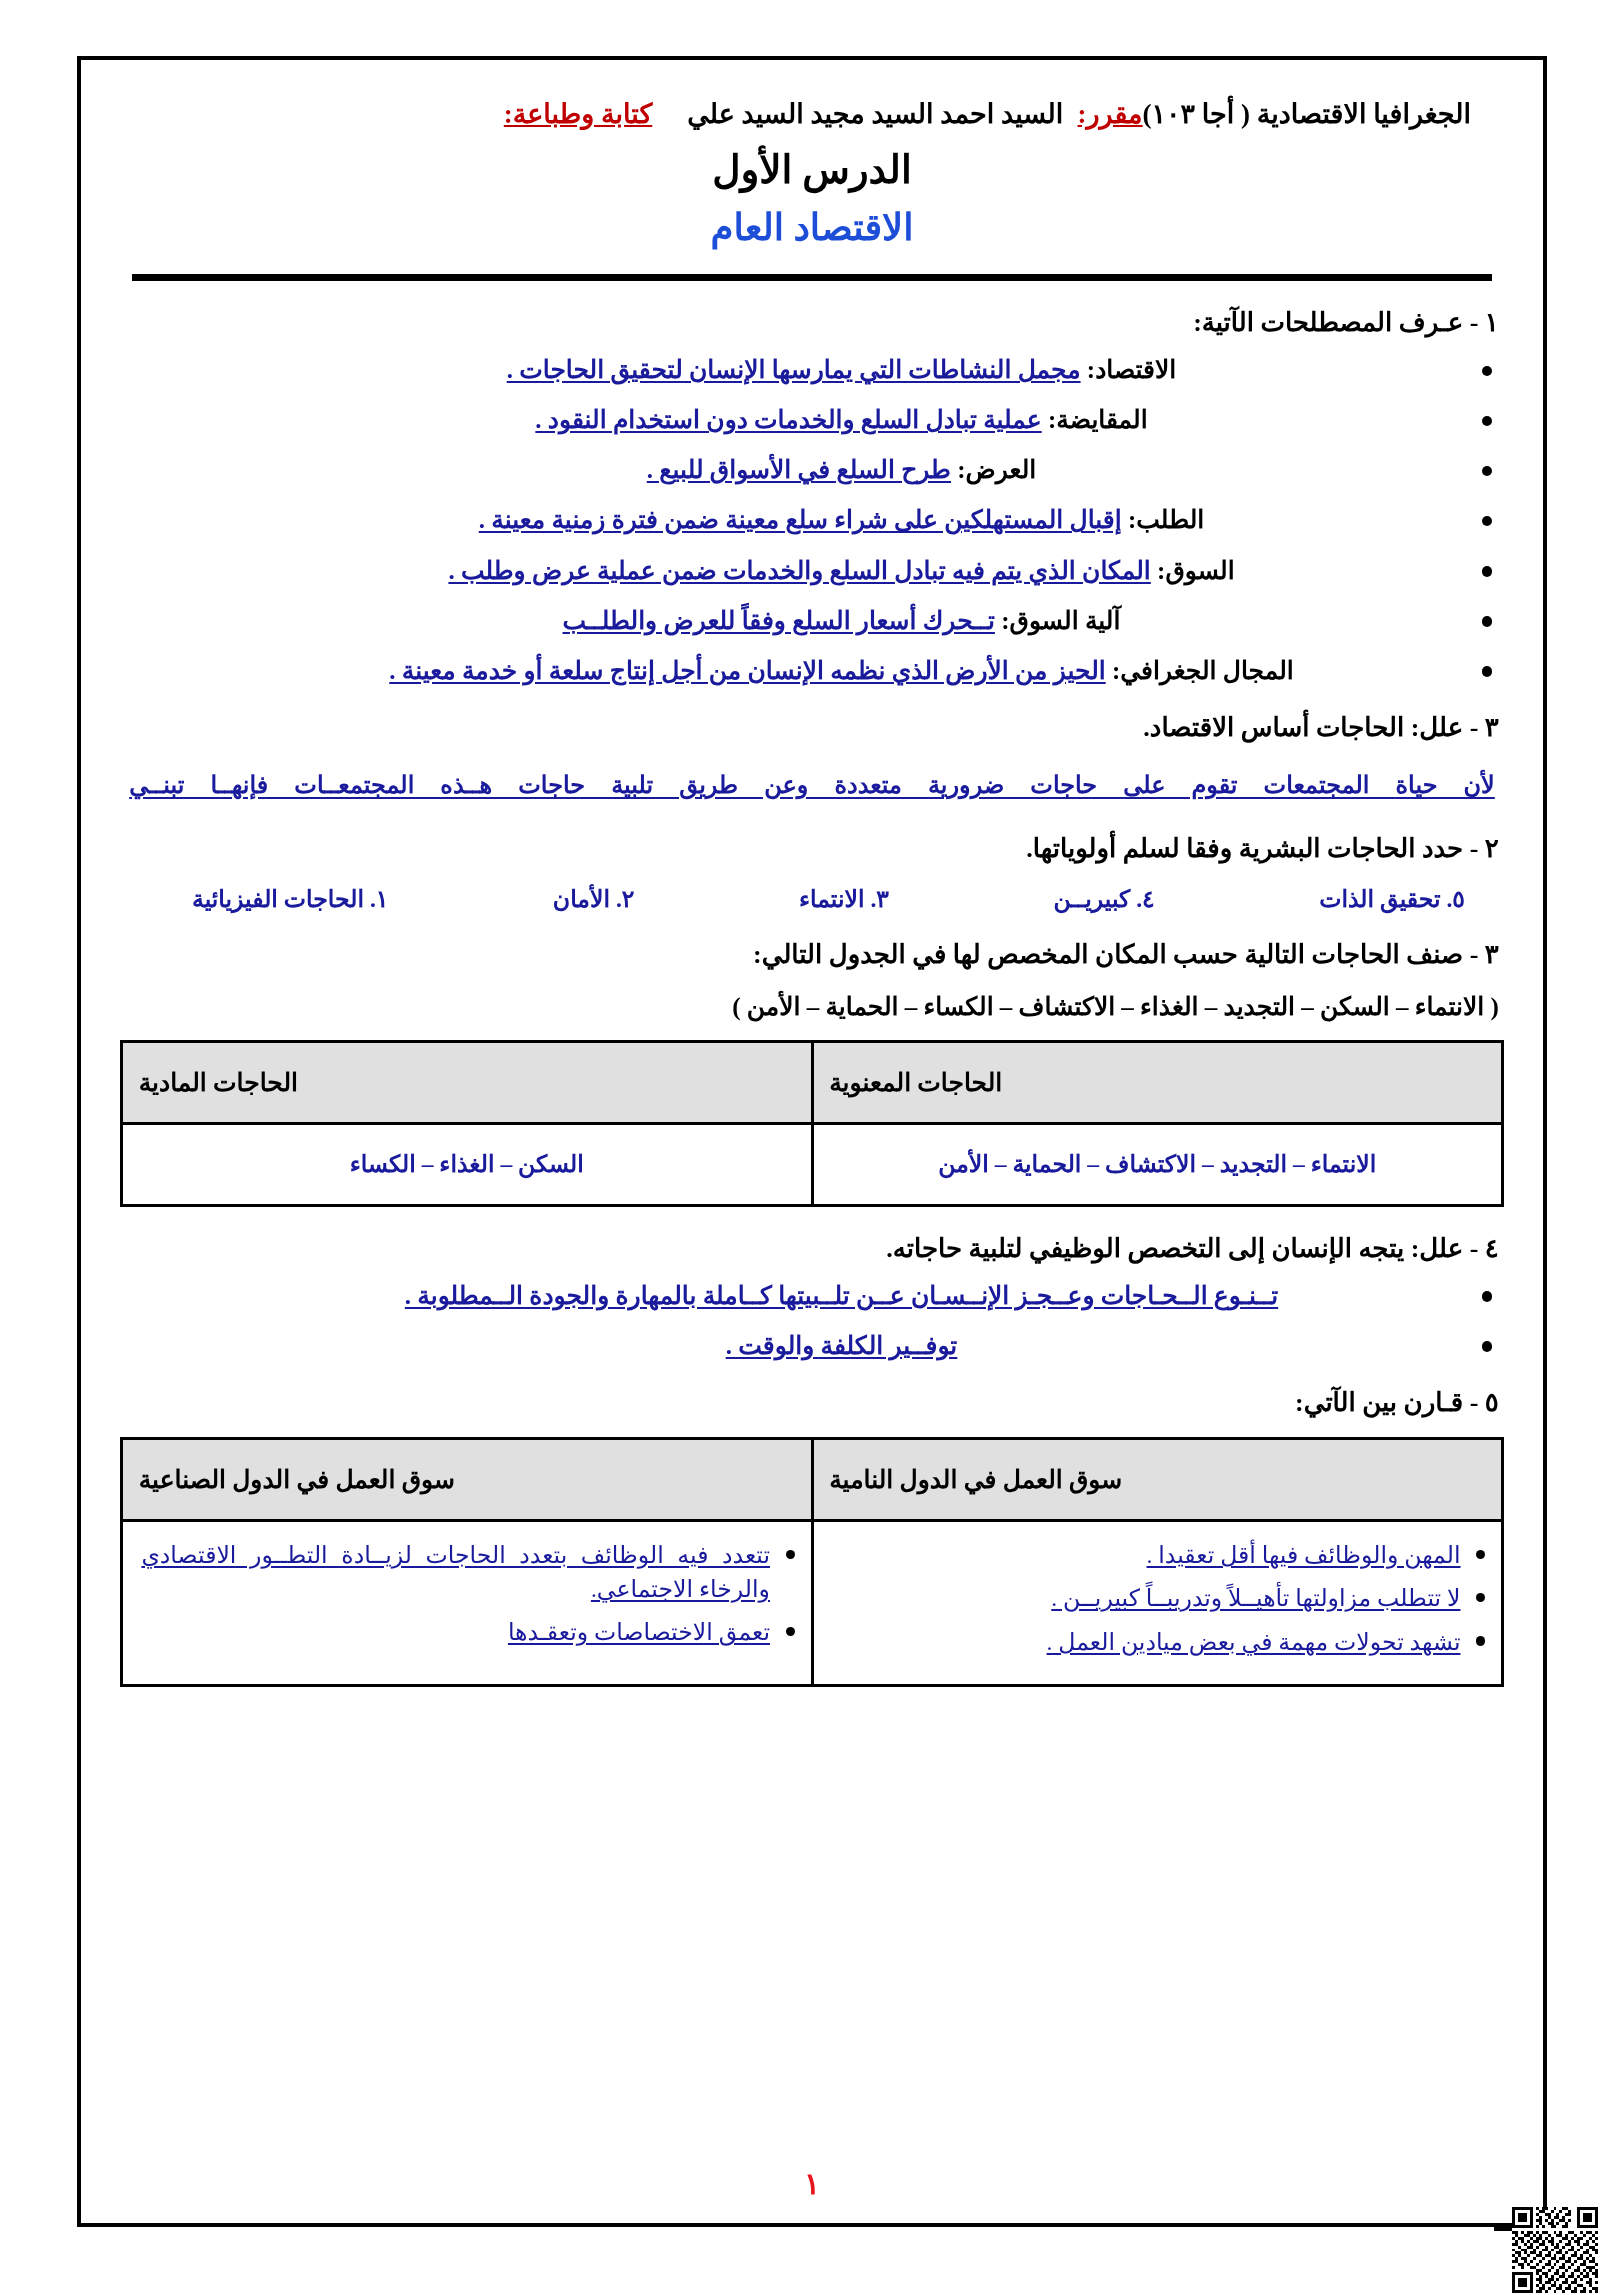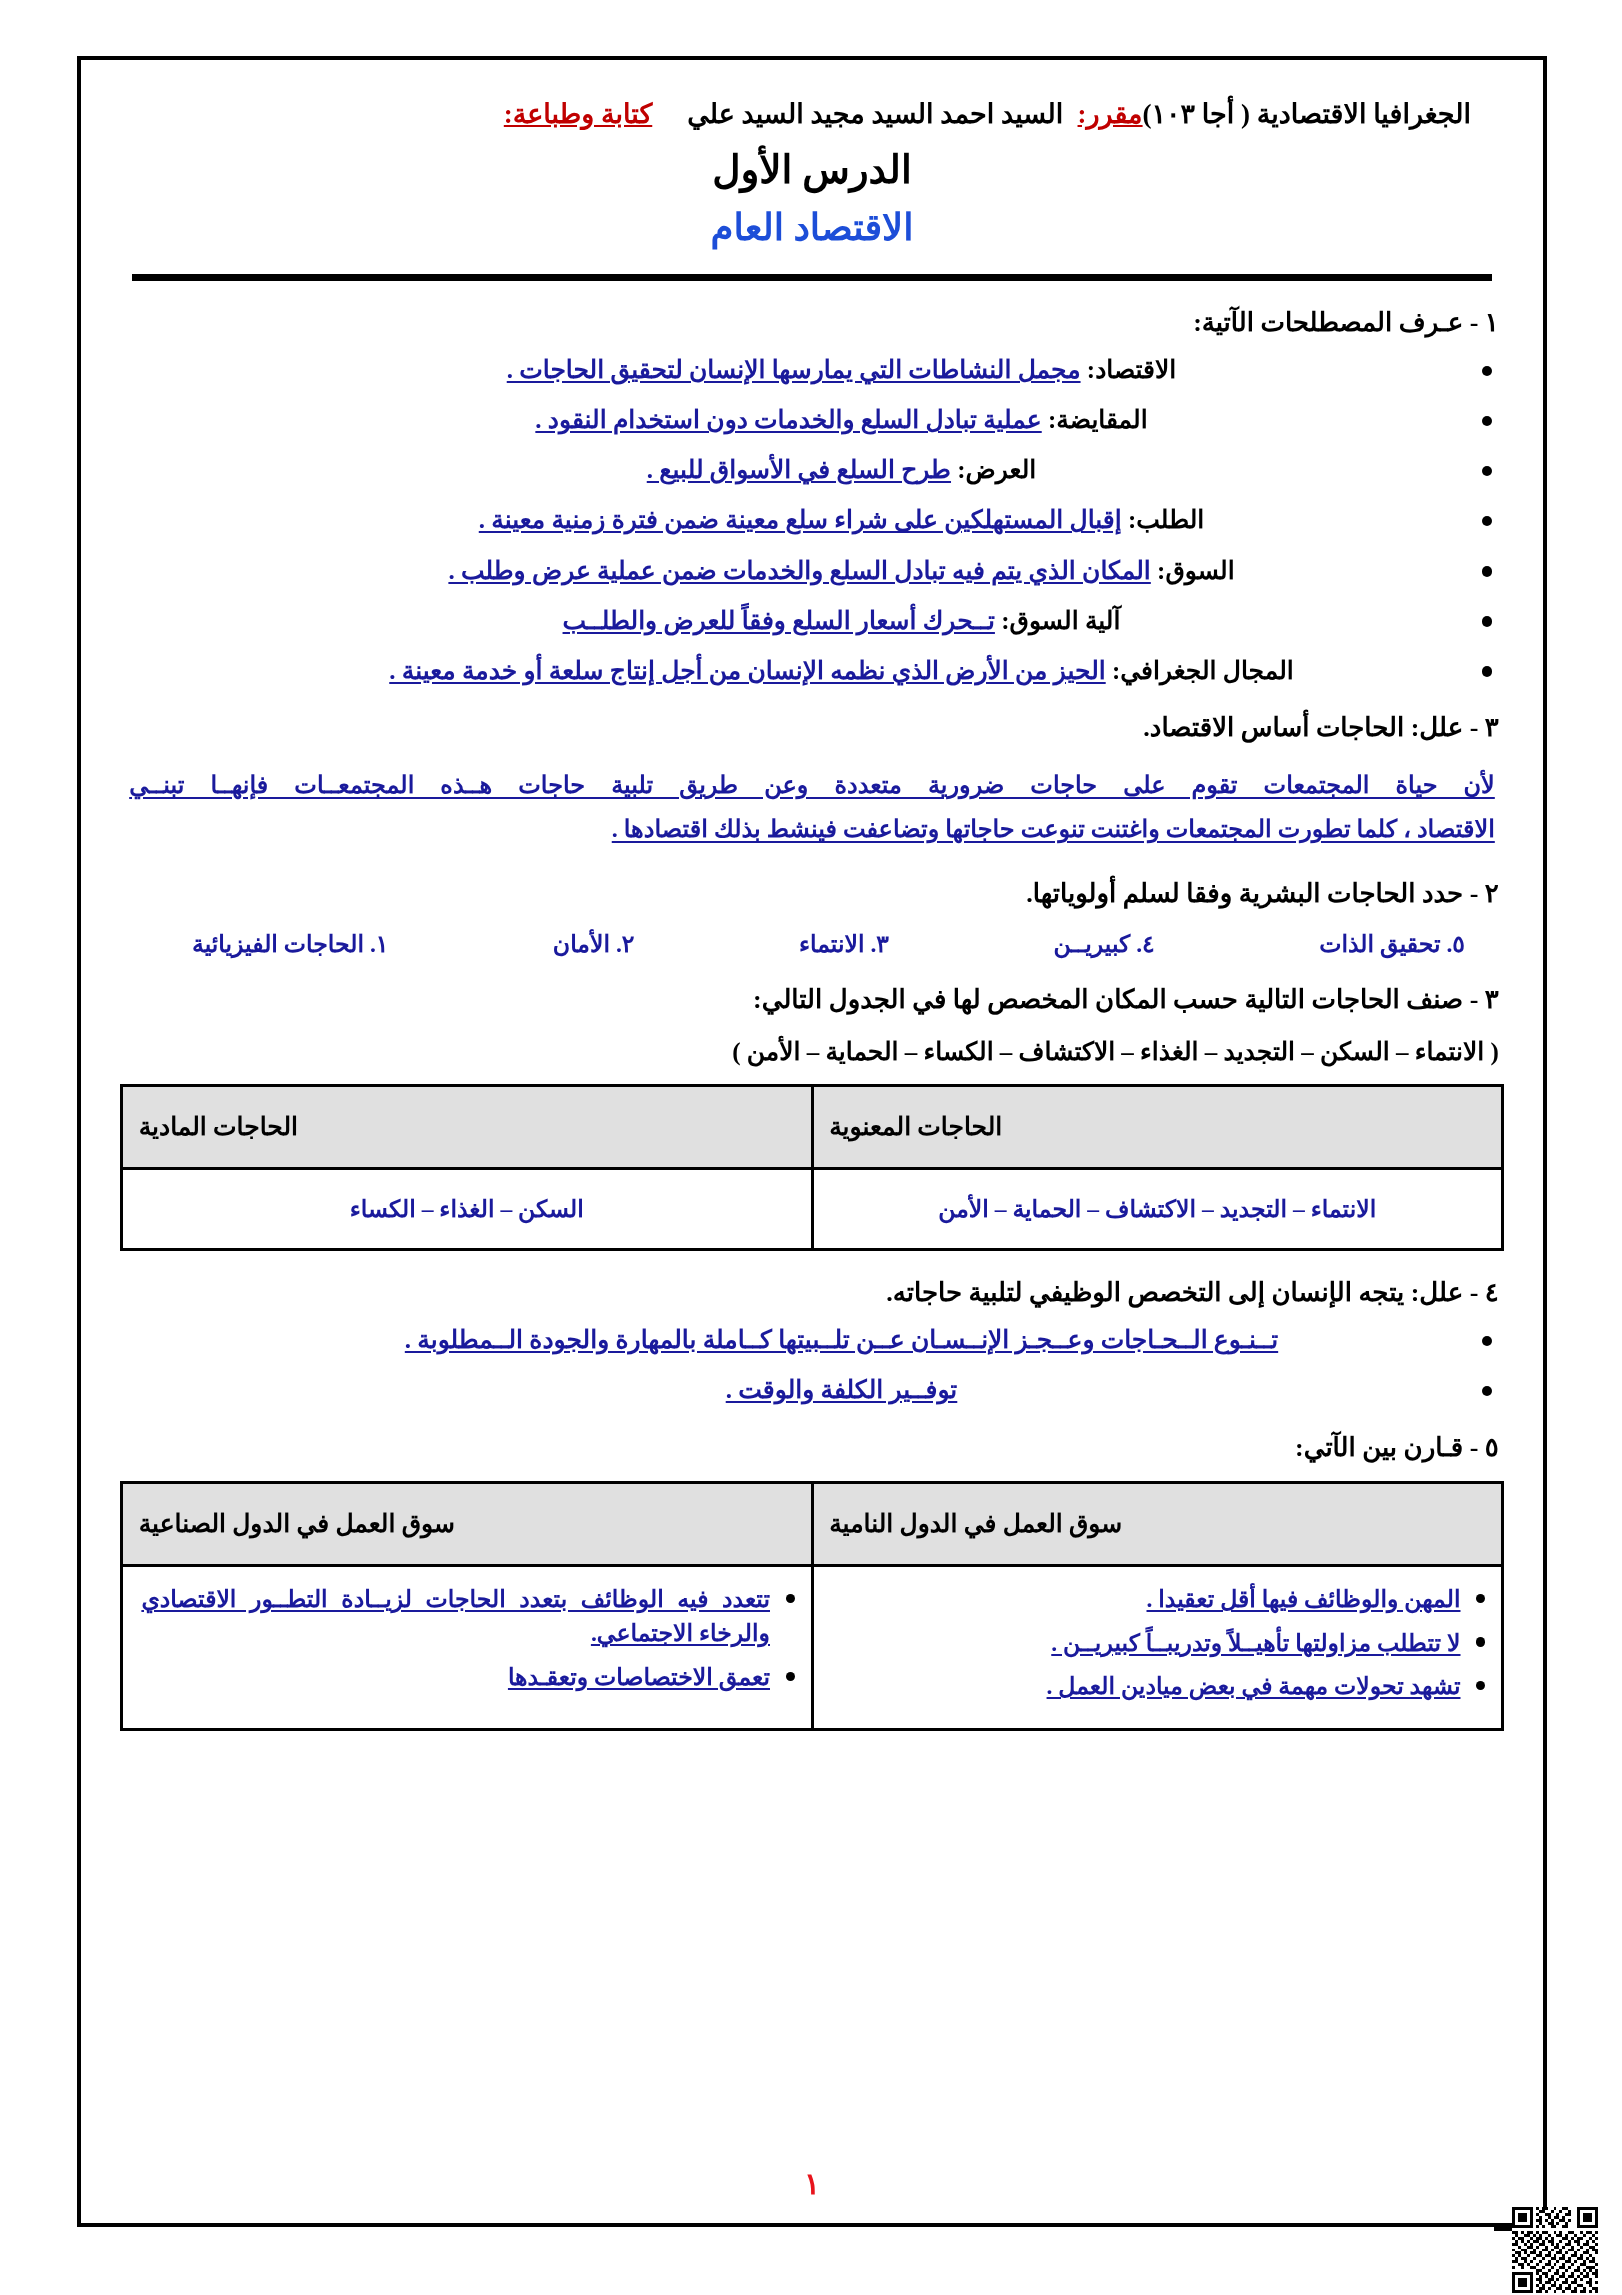--- a/index.html
+++ b/index.html
@@ -206,21 +206,21 @@
     padding: 15.7px 10.5px 15.7px 10.5px;
   }
   table.doc-table ul.cell-bullets {
     list-style: none;
     margin: 0;
     padding: 0;
   }
   table.doc-table ul.cell-bullets > li {
     position: relative;
     color: #1a1a9c;
-    font-weight: bold;
+    font-weight: normal;
     font-size: 23.6px;
     line-height: 1.45;
     padding: 0 30px 0 7.9px;
     margin-bottom: 9.2px;
     text-decoration: underline;
     text-underline-offset: 3.3px;
     text-align: justify;
   }
   table.doc-table ul.cell-bullets > li.plain {
     text-align: right;
@@ -310,21 +310,20 @@
       </li>
       <li>
         <span class="term">المجال الجغرافي:</span>
         <span class="def">الحيز من الأرض الذي نظمه الإنسان من أجل إنتاج سلعة أو خدمة معينة .</span>
       </li>
     </ul>
 
     <div class="q-heading">٣ - علل: الحاجات أساس الاقتصاد.</div>
     <div class="para">
       <span class="line">لأن حياة المجتمعات تقوم على حاجات ضرورية متعددة وعن طريق تلبية حاجات هــذه المجتمعــات فإنهــا تبنــي</span>
-      <span class="line last">الاقتصاد ، كلما تطورت المجتمعات واغتنت تنوعت حاجاتها وتضاعفت فينشط بذلك اقتصادها .</span>
     </div>
 
     <div class="q-heading">٢ - حدد الحاجات البشرية وفقا لسلم أولوياتها.</div>
     <div class="inline-list">
       <span class="item">
         <span class="num">٥.</span>
         <span>تحقيق الذات</span>
       </span>
       <span class="item">
         <span class="num">٤.</span>

